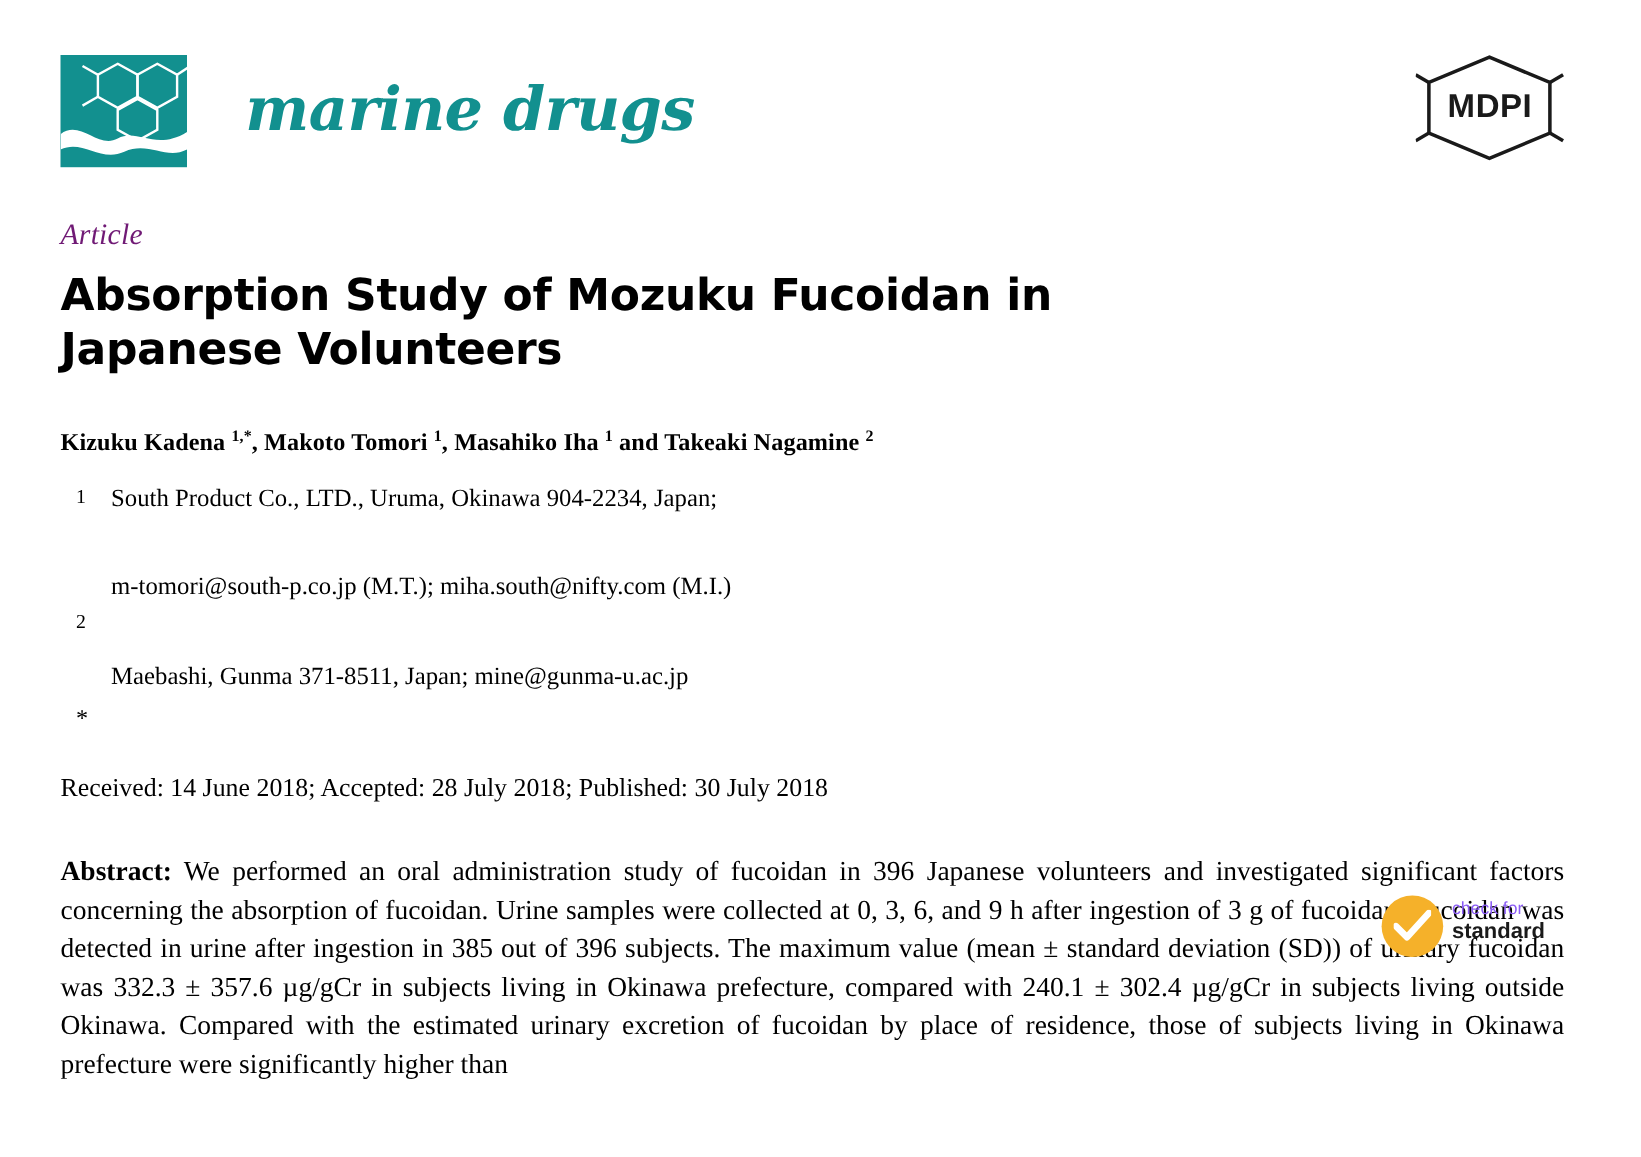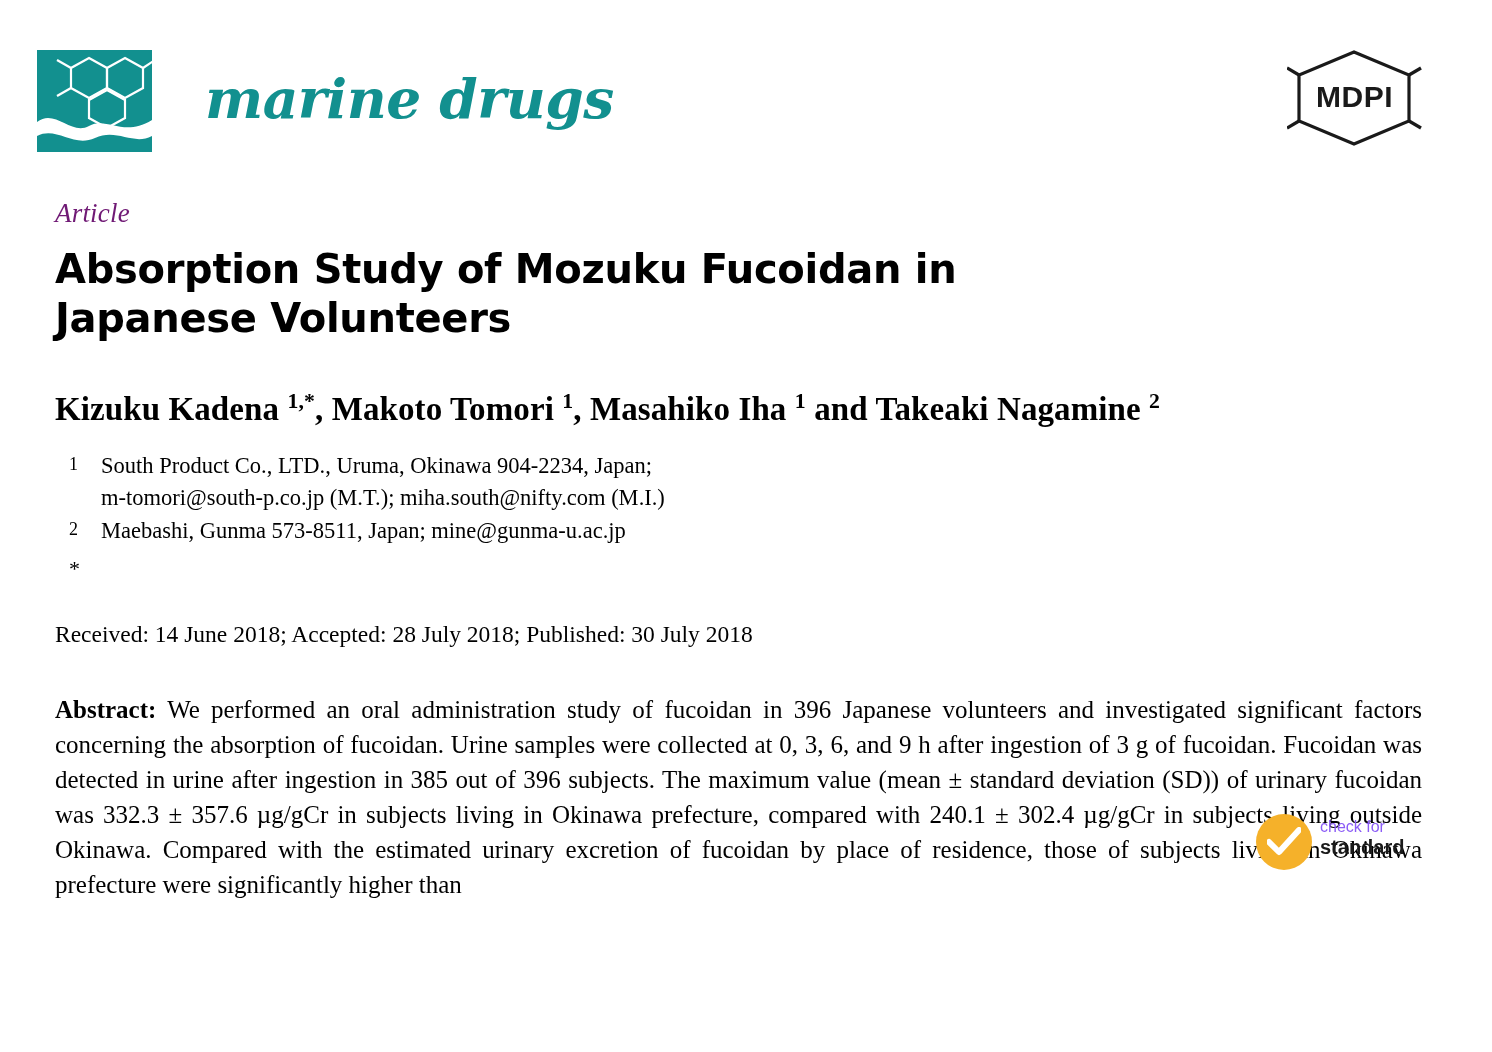--- a/index.html
+++ b/index.html
@@ -19,21 +19,21 @@
     width: 1492px;
     height: 1052px;
     padding: 0;
     box-sizing: border-box;
   }
 
   
   .masthead {
     position: relative;
     height: 140px;
-    margin: 28px 70px 0 37px;
+    margin: 28px 70px 0 55px;
   }
   .journal-logo-mark {
     position: absolute;
     left: 0;
     top: 22px;
     width: 115px;
     height: 102px;
     background: #12908f;
     overflow: hidden;
   }
@@ -90,21 +90,21 @@
     font-weight: bold;
     font-size: 40px;
     line-height: 1.22;
     margin-top: 16px;
     letter-spacing: -0.3px;
     max-width: 1100px;
   }
   .authors {
     font-family: "Liberation Serif", serif;
     font-weight: bold;
-    font-size: 33px;
+    font-size: 22px;
     margin-top: 46px;
     letter-spacing: 0.1px;
   }
   .authors sup {
     font-size: 0.66em;
     vertical-align: super;
     font-weight: bold;
   }
 
   .affiliations {
@@ -128,20 +128,21 @@
   }
   .aff-marker.star {
     font-size: 22px;
     padding-top: 4px;
   }
   .aff-text {
     flex: 1 1 auto;
   }
   .aff-text .line2 {
     display: block;
+    margin-top: 48px;
   }
 
   .dates {
     margin-top: 36px;
     font-size: 23.5px;
   }
 
   
   .crossmark {
     position: absolute;
@@ -242,21 +243,21 @@
         <div class="aff-marker">1</div>
         <div class="aff-text">
           <span>South Product Co., LTD., Uruma, Okinawa 904-2234, Japan;</span>
           <span class="line2">m-tomori@south-p.co.jp (M.T.); miha.south@nifty.com (M.I.)</span>
         </div>
       </div>
 
       <div class="aff-row">
         <div class="aff-marker">2</div>
         <div class="aff-text">
-          <span class="line2">Maebashi, Gunma 573-8511, Japan; mine@gunma-u.ac.jp</span>
+          <span class="line2">Maebashi, Gunma 371-8511, Japan; mine@gunma-u.ac.jp</span>
         </div>
       </div>
 
       <div class="aff-row">
         <div class="aff-marker star">*</div>
       </div>
 
     </div>
 
     <div class="dates">Received: 14 June 2018; Accepted: 28 July 2018; Published: 30 July 2018</div>

